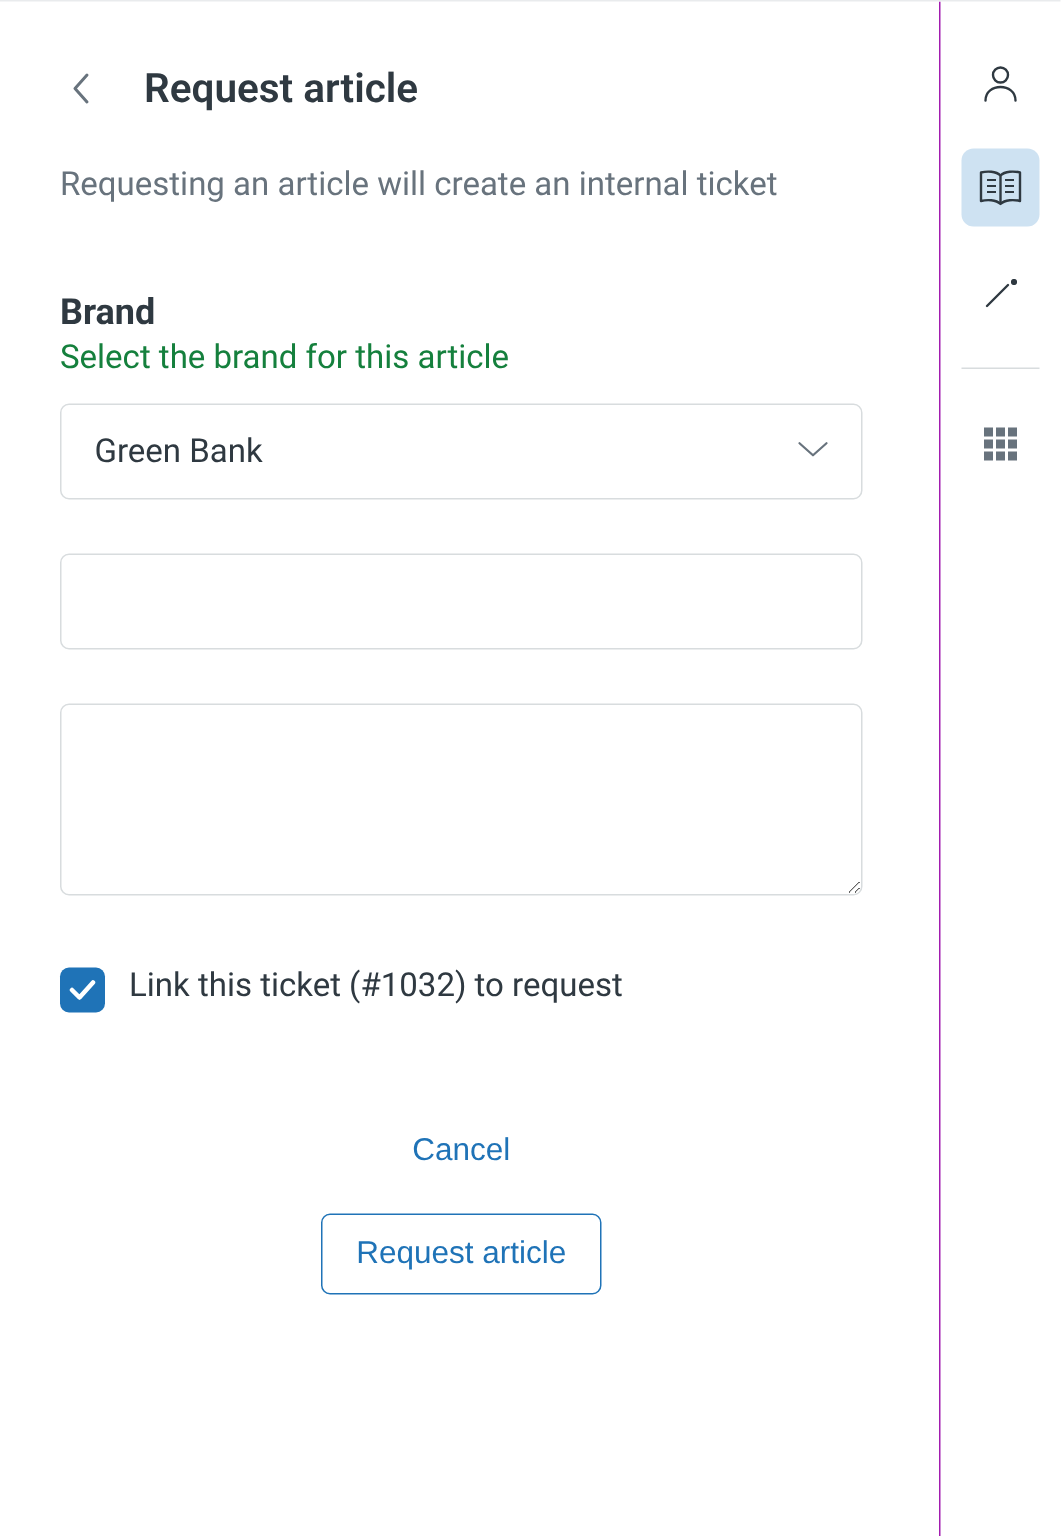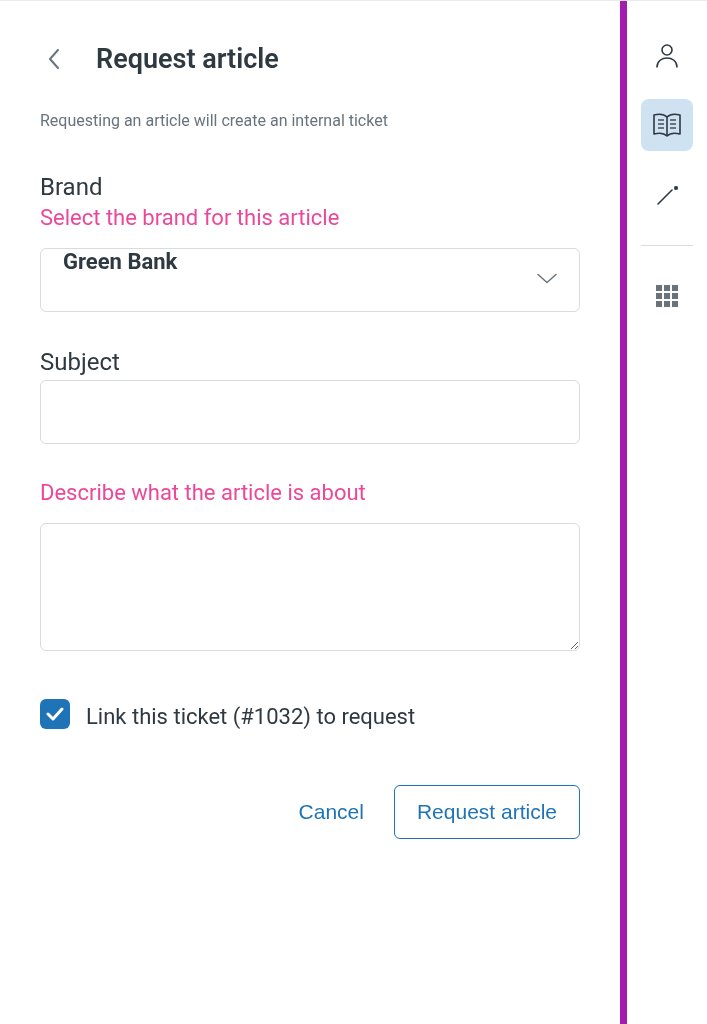--- a/index.html
+++ b/index.html
@@ -8,22 +8,22 @@
       background: #fff;
       color: #2f3941;
       width: 707px;
       height: 1024px;
       display: flex;
       overflow: hidden;
       border-top: 1px solid #e9ebed;
     }
     .main-panel {
       flex: 1;
-      padding: 42px 40px 40px 40px;
-      border-right: 7px solid #a21caf;
+      padding: 42px 51px 40px 40px;
+      border-right: 1px solid #a21caf;
       overflow-y: auto;
     }
     .side-rail {
       width: 80px;
       display: flex;
       flex-direction: column;
       align-items: center;
       padding-top: 28px;
       gap: 18px;
     }
@@ -61,53 +61,52 @@
       justify-content: center;
       cursor: pointer;
       color: #68737d;
     }
     .page-title {
       font-size: 27px;
       font-weight: 600;
       color: #2f3941;
     }
     .intro-text {
-      font-size: 16px;
+      font-size: 22px;
       color: #68737d;
-      margin-bottom: 43px;
+      margin-bottom: 58px;
     }
     .field-group { margin-bottom: 36px; }
     .field-label {
       font-size: 24px;
-      font-weight: 400;
+      font-weight: 700;
       color: #2f3941;
       margin-bottom: 4px;
       margin-top: 12px;
     }
     .field-help {
       font-size: 22px;
-      color: #ec4899;
+      color: #15803d;
       margin-bottom: 18px;
     }
     .select-wrap {
       position: relative;
     }
     .select-input {
       width: 100%;
       height: 64px;
       border: 1px solid #d8dcde;
       border-radius: 6px;
       padding: 0 50px 0 22px;
       font-size: 22px;
       color: #2f3941;
       background: #fff;
       cursor: pointer;
       display: flex;
-      align-items: flex-start;
-      font-weight: bold;
+      align-items: center;
     }
     .chevron {
       position: absolute;
       right: 22px;
       top: 50%;
       transform: translateY(-50%);
       color: #68737d;
       pointer-events: none;
     }
     .text-input {
@@ -127,24 +126,24 @@
       border-radius: 6px;
       padding: 14px 22px;
       font-size: 22px;
       color: #2f3941;
       background: #fff;
       resize: vertical;
       font-family: inherit;
     }
     .checkbox-row {
       display: flex;
-      align-items: flex-end;
+      align-items: flex-start;
       gap: 16px;
       margin-top: 44px;
-      margin-bottom: 56px;
+      margin-bottom: 80px;
     }
     .checkbox {
       width: 30px;
       height: 30px;
       border-radius: 6px;
       background: #1f73b7;
       display: flex;
       align-items: center;
       justify-content: center;
       cursor: pointer;
@@ -152,20 +151,21 @@
     }
     .checkbox-label {
       font-size: 22px;
       color: #2f3941;
     }
     .actions-row {
       display: flex;
       justify-content: flex-end;
       align-items: center;
       gap: 30px;
+      flex-direction: column;
     }
     .cancel-btn {
       font-size: 21px;
       color: #1f73b7;
       background: none;
       border: none;
       cursor: pointer;
       font-weight: 400;
     }
     .primary-btn {
@@ -204,26 +204,24 @@
       </div>
       <span class="chevron">
         <svg width="22" height="14" viewBox="0 0 22 14" fill="none">
             <path d="M2 3 L11 11 L20 3" stroke="currentColor" stroke-width="1.5" stroke-linecap="round" stroke-linejoin="round"></path>
           </svg>
       </span>
     </div>
   </div>
 
   <div class="field-group">
-    <div class="field-label">Subject</div>
     <input type="text" class="text-input" value="" style="">
   </div>
 
   <div class="field-group">
-    <div class="field-help">Describe what the article is about</div>
     <textarea class="textarea-input" style=""></textarea>
   </div>
 
   <div class="checkbox-row">
     <div class="checkbox">
       <svg width="18" height="14" viewBox="0 0 18 14" fill="none">
           <path d="M2 7 L7 12 L16 2" stroke="#fff" stroke-width="3" stroke-linecap="round" stroke-linejoin="round"></path>
         </svg>
     </div>
     <span class="checkbox-label">Link this ticket (#1032) to request</span>

